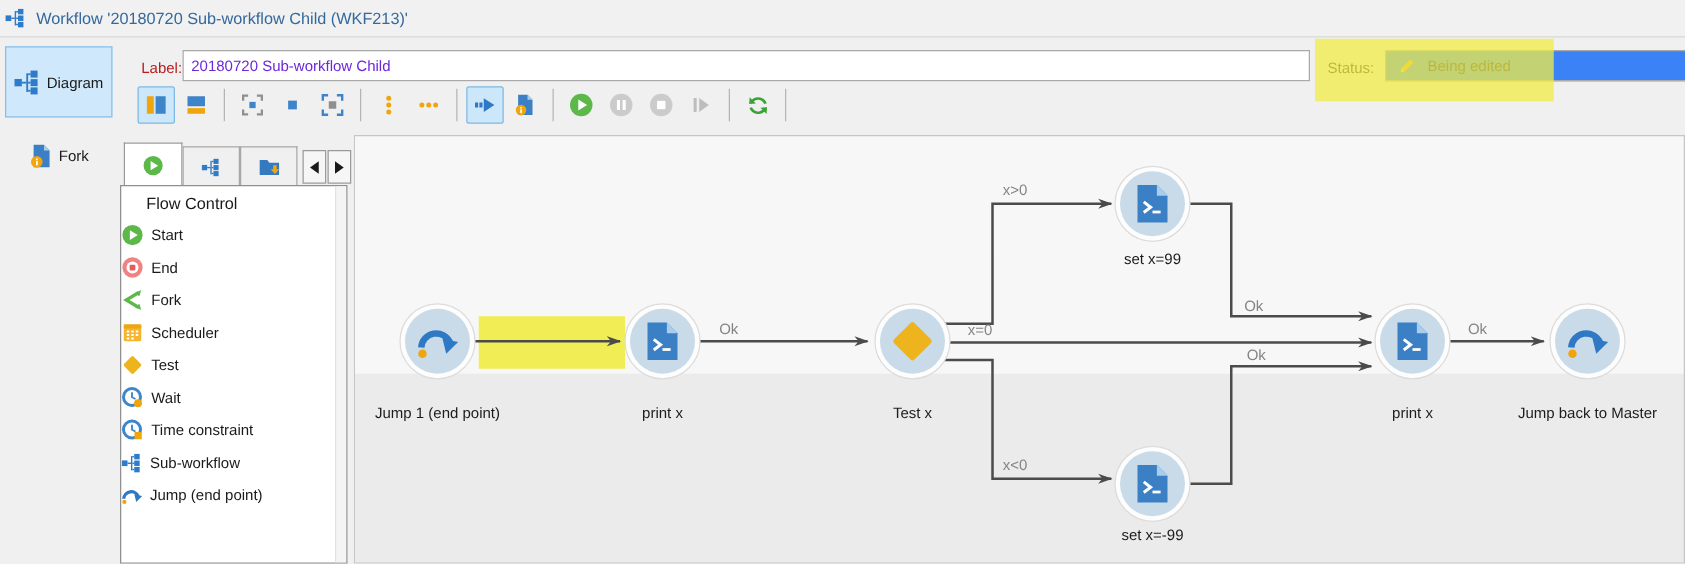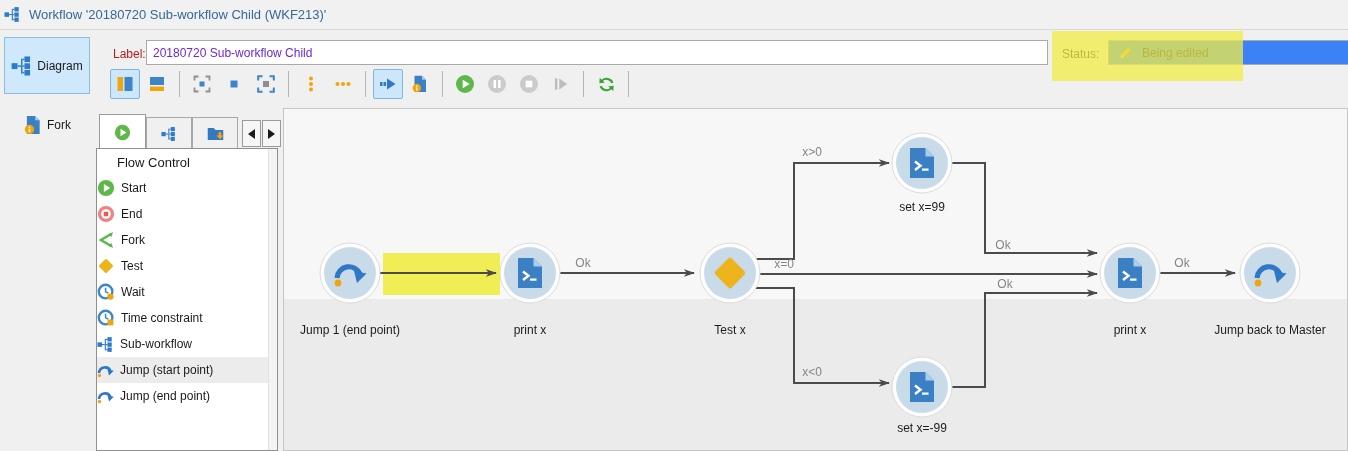--- a/index.html
+++ b/index.html
@@ -278,20 +278,37 @@
   <div class="pal-row">
     <svg class="pic" width="18" height="18" viewBox="0 0 18 18">
       <path d="M14,3 L4,9 L14,15" stroke="#5db84a" stroke-width="2.6" fill="none"></path>
       <path d="M16,1 L11,3.5 L14.5,6 Z" fill="#5db84a"></path>
         <path d="M16,17 L11,14.5 L14.5,12 Z" fill="#5db84a"></path>
     </svg>
     <span>Fork</span>
   </div>
   <div class="pal-row">
     <svg class="pic" width="18" height="18" viewBox="0 0 18 18">
+      <rect x="2" y="2.5" width="14" height="13.5" rx="1.5" fill="#f5b52e"></rect>
+      <rect x="2" y="2.5" width="14" height="3.2" fill="#eda714"></rect>
+      <g fill="#fff">
+        <rect x="4.4" y="7.4" width="2" height="1.6"></rect>
+          <rect x="8" y="7.4" width="2" height="1.6"></rect>
+          <rect x="11.6" y="7.4" width="2" height="1.6"></rect>
+        <rect x="4.4" y="10.2" width="2" height="1.6"></rect>
+          <rect x="8" y="10.2" width="2" height="1.6"></rect>
+          <rect x="11.6" y="10.2" width="2" height="1.6"></rect>
+        <rect x="4.4" y="13" width="2" height="1.6"></rect>
+          <rect x="8" y="13" width="2" height="1.6"></rect>
+      </g>
+    </svg>
+    <span>Scheduler</span>
+  </div>
+  <div class="pal-row">
+    <svg class="pic" width="18" height="18" viewBox="0 0 18 18">
       <rect x="3.6" y="3.6" width="10.8" height="10.8" rx="1.5" fill="#eeb41d" transform="rotate(45 9 9)"></rect>
     </svg>
     <span>Test</span>
   </div>
   <div class="pal-row">
     <svg class="pic" width="18" height="18" viewBox="0 0 18 18">
       <use href="#sym-clock"></use>
         <circle cx="13.4" cy="13.6" r="3.2" fill="#f0a50d"></circle>
     </svg>
     <span>Wait</span>
@@ -301,26 +318,20 @@
       <use href="#sym-clock"></use>
         <rect x="10.6" y="10.6" width="5.8" height="5.8" fill="#f0a50d"></rect>
     </svg>
     <span>Time constraint</span>
   </div>
   <div class="pal-row">
     <svg class="pic" width="17" height="17">
         <use href="#sym-workflow"></use>
       </svg>
     <span>Sub-workflow</span>
-  </div>
-  <div class="pal-row sel">
-    <svg class="pic" width="17" height="17">
-        <use href="#sym-jumparrow"></use>
-      </svg>
-    <span>Jump (start point)</span>
   </div>
   <div class="pal-row">
     <svg class="pic" width="17" height="17">
         <use href="#sym-jumparrow"></use>
       </svg>
     <span>Jump (end point)</span>
   </div>
   <div class="pal-scrollbar"></div>
 </div>
 

